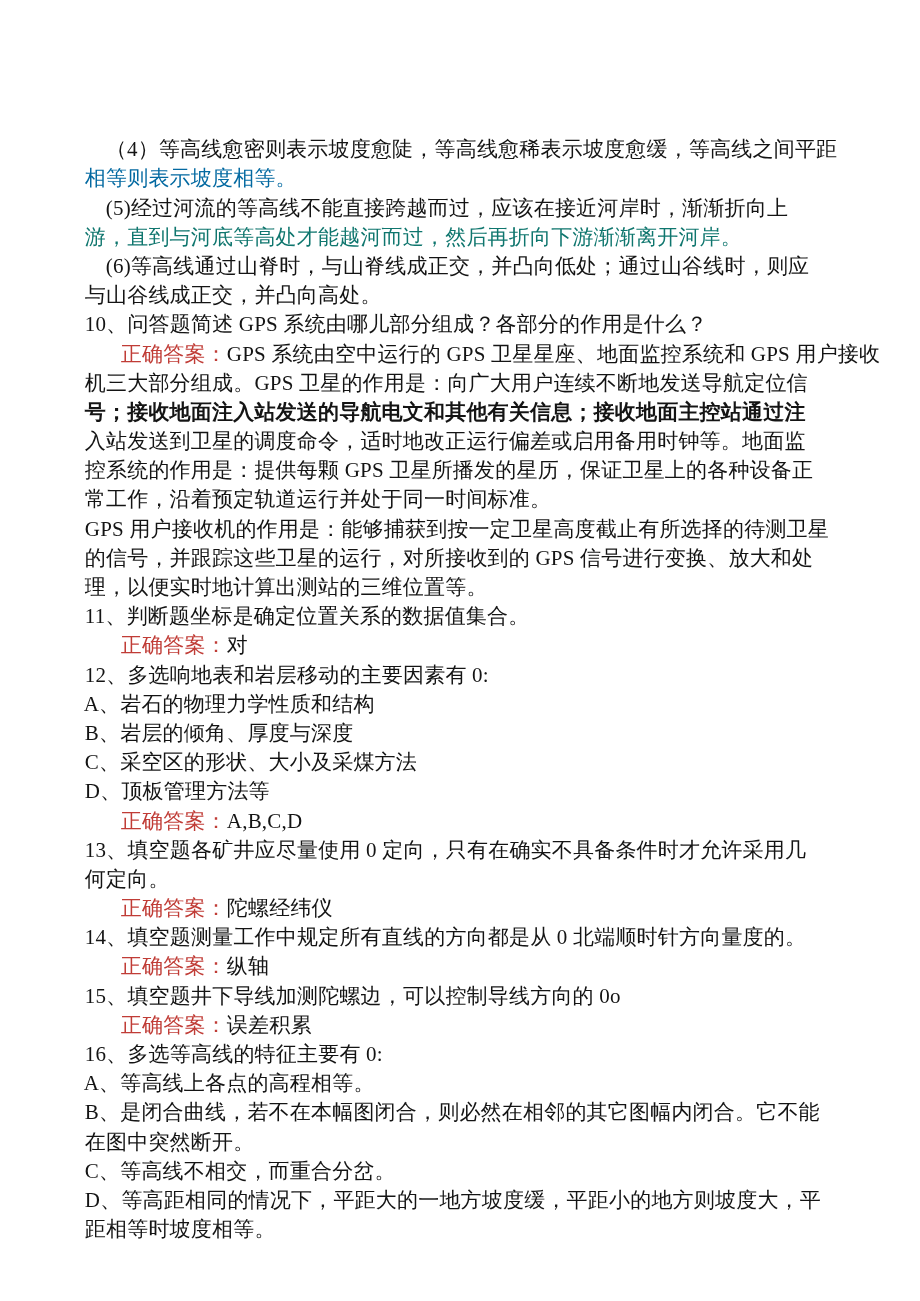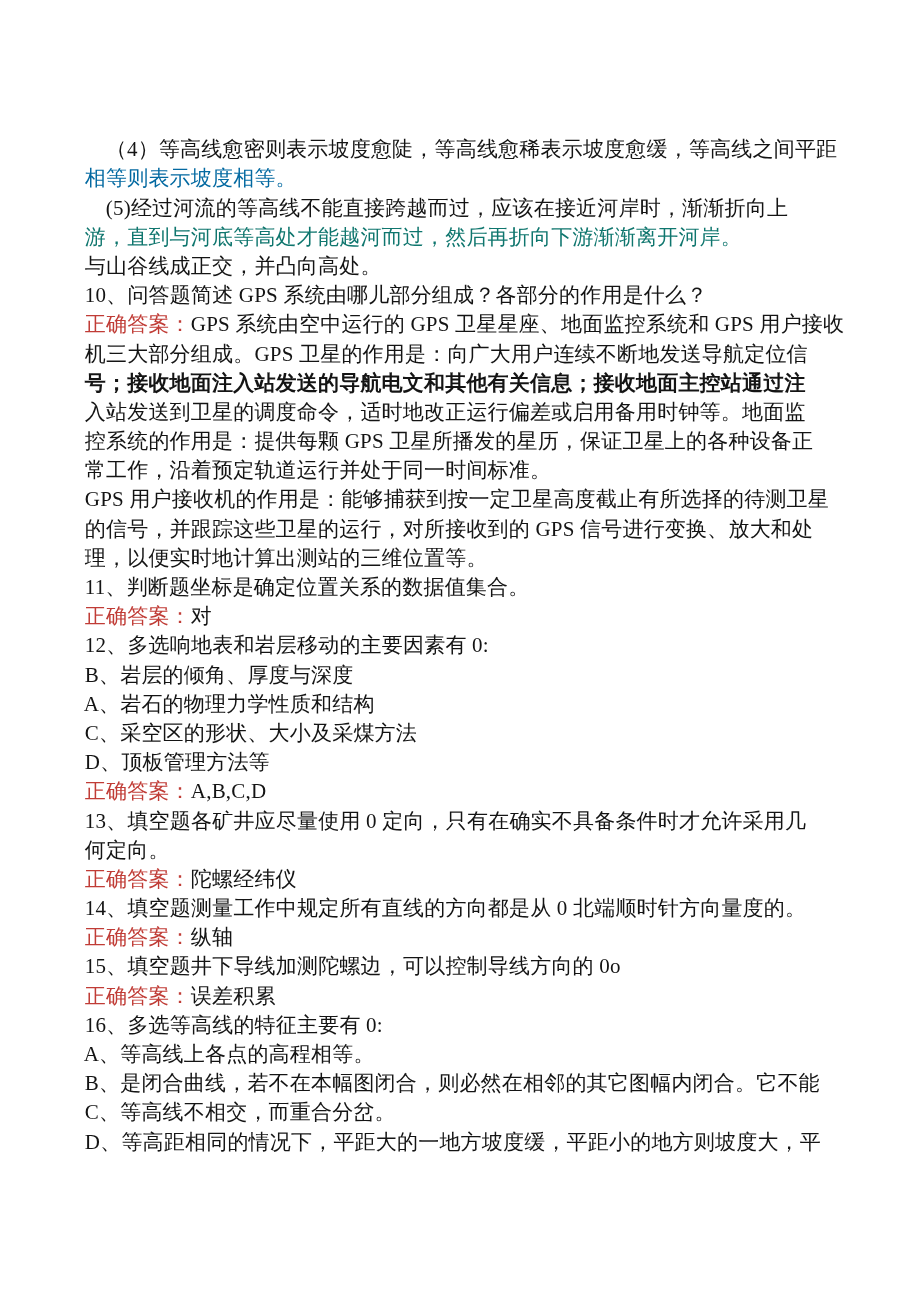--- a/index.html
+++ b/index.html
@@ -26,20 +26,21 @@
     height: 29.2px;
     color: #141414;
     white-space: pre;
     letter-spacing: 0.2px;
   }
   .doc-line.indent-1 {
     padding-left: 21px;
   }
   .answer-label {
     color: var(--answer-color, #c03c36);
+    margin-left: 36px;
   }
   .line-text {
     color: inherit;
   }
 </style>
 </head>
 <body style="--answer-color: #c03c36;">
 
 <div class="page" style="background: rgb(255, 255, 255);">
   <div id="doc-lines">
@@ -52,20 +53,23 @@
   </div>
 
   <div class="doc-line indent-1" style="color: rgb(20, 20, 20);">
     <span class="line-text">(5)经过河流的等高线不能直接跨越而过，应该在接近河岸时，渐渐折向上</span>
   </div>
 
   <div class="doc-line" style="color: #0f766e; text-align: center;">
     <span class="line-text">游，直到与河底等高处才能越河而过，然后再折向下游渐渐离开河岸。</span>
   </div>
 
+  <div class="doc-line indent-1" style="color: rgb(20, 20, 20);">
+    <span class="line-text">(6)等高线通过山脊时，与山脊线成正交，并凸向低处；通过山谷线时，则应</span>
+  </div>
 
   <div class="doc-line" style="color: rgb(20, 20, 20);">
     <span class="line-text">与山谷线成正交，并凸向高处。</span>
   </div>
 
   <div class="doc-line" style="color: rgb(20, 20, 20);">
     <span class="line-text">10、问答题简述 GPS 系统由哪儿部分组成？各部分的作用是什么？</span>
   </div>
 
   <div class="doc-line" style="color: rgb(20, 20, 20);">
@@ -110,25 +114,25 @@
 
   <div class="doc-line" style="color: rgb(20, 20, 20);">
     <span class="answer-label">正确答案：</span><span class="line-text">对</span>
   </div>
 
   <div class="doc-line" style="color: rgb(20, 20, 20);">
     <span class="line-text">12、多选响地表和岩层移动的主要因素有 0:</span>
   </div>
 
   <div class="doc-line" style="color: rgb(20, 20, 20);">
+    <span class="line-text">A、岩石的物理力学性质和结构</span>
+  </div>
+
+  <div class="doc-line" style="color: rgb(20, 20, 20);">
     <span class="line-text">B、岩层的倾角、厚度与深度</span>
-  </div>
-
-  <div class="doc-line" style="color: rgb(20, 20, 20);">
-    <span class="line-text">A、岩石的物理力学性质和结构</span>
   </div>
 
   <div class="doc-line" style="color: rgb(20, 20, 20);">
     <span class="line-text">C、采空区的形状、大小及采煤方法</span>
   </div>
 
   <div class="doc-line" style="color: rgb(20, 20, 20);">
     <span class="line-text">D、顶板管理方法等</span>
   </div>
 
@@ -169,23 +173,29 @@
   </div>
 
   <div class="doc-line" style="color: rgb(20, 20, 20);">
     <span class="line-text">A、等高线上各点的高程相等。</span>
   </div>
 
   <div class="doc-line" style="color: rgb(20, 20, 20);">
     <span class="line-text">B、是闭合曲线，若不在本幅图闭合，则必然在相邻的其它图幅内闭合。它不能</span>
   </div>
 
+  <div class="doc-line" style="color: rgb(20, 20, 20);">
+    <span class="line-text">在图中突然断开。</span>
+  </div>
 
   <div class="doc-line" style="color: rgb(20, 20, 20);">
     <span class="line-text">C、等高线不相交，而重合分岔。</span>
   </div>
 
   <div class="doc-line" style="color: rgb(20, 20, 20);">
     <span class="line-text">D、等高距相同的情况下，平距大的一地方坡度缓，平距小的地方则坡度大，平</span>
   </div>
 
+  <div class="doc-line" style="color: rgb(20, 20, 20);">
+    <span class="line-text">距相等时坡度相等。</span>
+  </div>
 </div>
 </div>
 
 </body></html>

